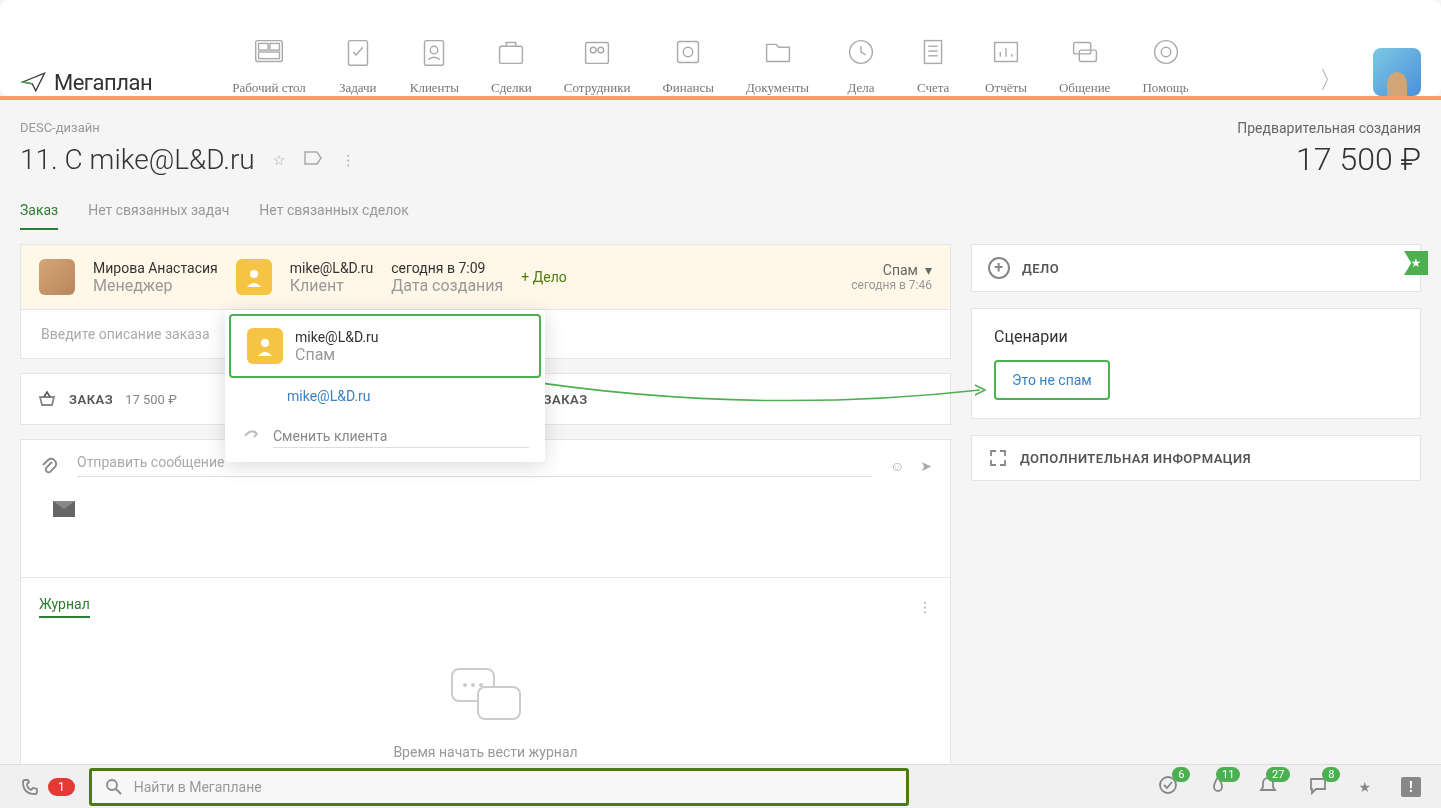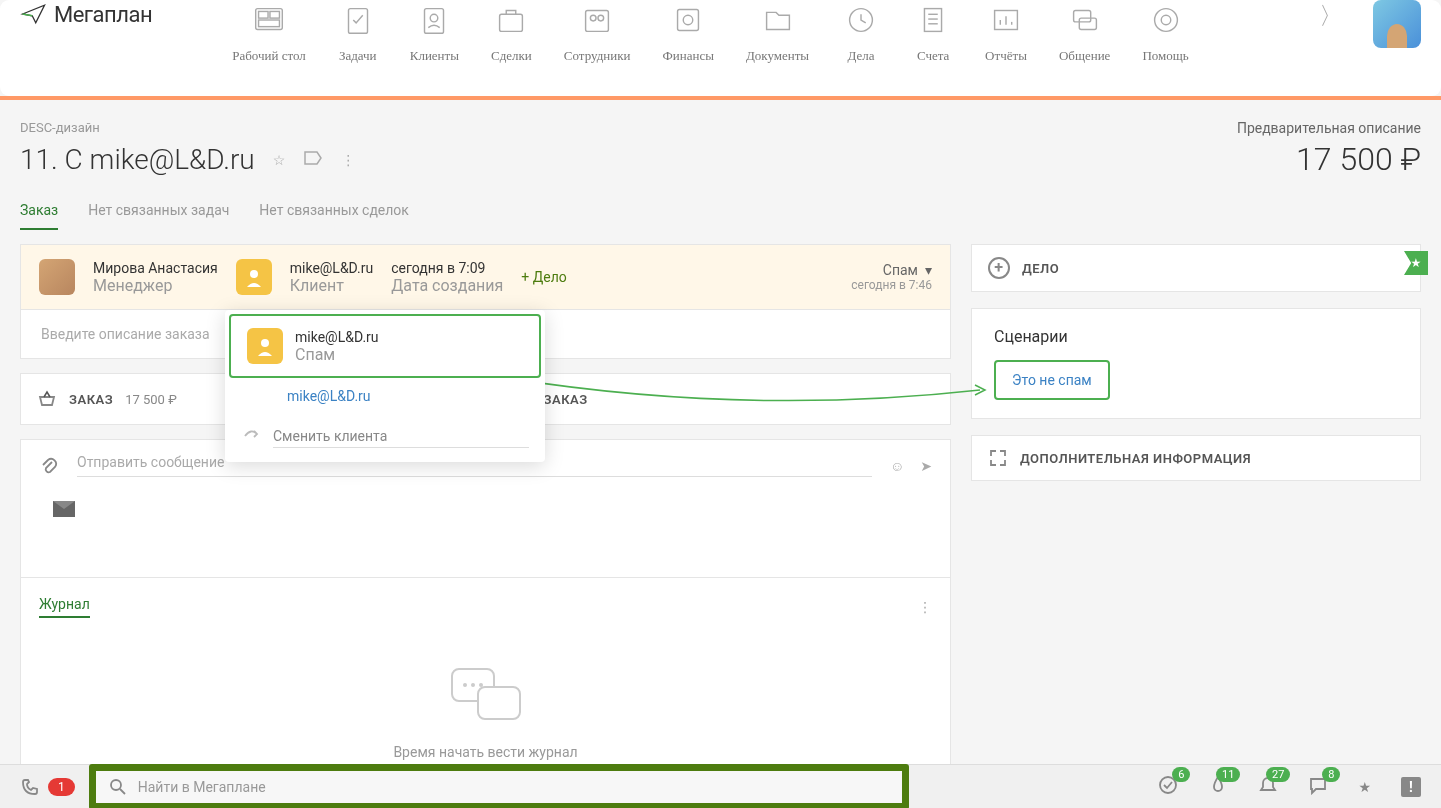--- a/index.html
+++ b/index.html
@@ -1,17 +1,17 @@
 <!DOCTYPE html>
 <html><head>
 <meta charset="utf-8">
 <style>
 * { box-sizing: border-box; margin: 0; padding: 0; }
 body { font-family: -apple-system, BlinkMacSystemFont, "Segoe UI", Roboto, Arial, sans-serif; background: #f5f5f5; color: #333; font-size: 14px; }
-.topbar { background: #fff; display: flex; align-items: flex-start; padding: 0 20px; height: 96px; border-radius: 9px; }
+.topbar { background: #fff; display: flex; align-items: flex-end; padding: 0 20px; height: 96px; border-radius: 9px; }
 .logo { display: flex; align-items: center; gap: 6px; margin-right: 80px; }
 .logo-text { font-size: 22px; font-weight: 400; color: #333; letter-spacing: -0.5px; }
 .logo-plane { width: 28px; height: 28px; }
 .nav-items { display: flex; gap: 32px; flex: 1; font-family: Liberation Serif, serif; }
 .nav-item { display: flex; flex-direction: column; align-items: center; gap: 8px; cursor: pointer; color: #888; }
 .nav-item-icon { width: 40px; height: 40px; display: flex; align-items: center; justify-content: center; }
 .nav-item-label { font-size: 13px; color: #777; }
 .nav-arrow { color: #aaa; font-size: 24px; cursor: pointer; margin-left: 12px; }
 .avatar-top { width: 48px; height: 48px; border-radius: 8px; background: linear-gradient(135deg,#7ec8e3,#4a90d9); margin-left: 30px; position: relative; overflow: hidden; }
 .avatar-top::before { content:''; position:absolute; bottom:0; left:50%; transform:translateX(-50%); width:20px; height:24px; background:#d4a574; border-radius:50% 50% 0 0; }
@@ -67,21 +67,21 @@
 .popup { position: absolute; background: #fff; border-radius: 4px; box-shadow: 0 4px 20px rgba(0,0,0,0.15); width: 320px; top: 310px; left: 225px; z-index: 100; }
 .popup-item { padding: 12px 16px; display: flex; align-items: center; gap: 12px; }
 .popup-item.selected { border: 2px solid #4caf50; border-radius: 4px; margin: 4px; }
 .popup-divider { padding: 10px 16px; display: flex; align-items: center; gap: 12px; color: #888; border-top: none; }
 .popup-link { color: #3b82c4; padding: 6px 16px 6px 62px; cursor: pointer; }
 .popup-input { margin: 0px 16px 10px 62px; border-bottom: 1px solid #ddd; color: #888; padding-bottom: 3px; }
 .arrow-line { position: absolute; top: 360px; left: 430px; width: 560px; height: 60px; z-index: 50; pointer-events: none; }
 .bottom-bar { position: fixed; bottom: 0; left: 0; right: 0; height: 44px; background: #f0f0f0; border-top: 1px solid #ddd; display: flex; align-items: center; padding: 0 20px; gap: 14px; }
 .phone-badge { display: flex; align-items: center; gap: 8px; }
 .red-badge { background: #e53935; color: #fff; border-radius: 12px; padding: 2px 10px; font-size: 12px; }
-.search-bar { flex: 1; display: flex; align-items: center; gap: 10px; background: #f7f7f7; border: 7px solid #4d7c0f; border-radius: 3px; padding: 6px 12px; max-width: 820px; }
+.search-bar { flex: 1; display: flex; align-items: center; gap: 10px; background: #f7f7f7; border: 3px solid #4d7c0f; border-radius: 3px; padding: 6px 12px; max-width: 820px; }
 .bb-icons { display: flex; gap: 30px; margin-left: auto; align-items: center; }
 .bb-item { position: relative; color: #888; cursor: pointer; }
 .bb-count { position: absolute; top: -8px; right: -12px; background: #4caf50; color: #fff; border-radius: 10px; padding: 1px 6px; font-size: 11px; }
 svg.ico { width: 38px; height: 38px; stroke: #aaa; fill: none; stroke-width: 1.5; }
 svg.ico-sm { width: 20px; height: 20px; stroke: #888; fill: none; stroke-width: 1.8; }
 .envelope-icon { width: 22px; height: 16px; background: #666; clip-path: polygon(0 0, 100% 0, 100% 100%, 0 100%); position: relative; margin-left: 14px; margin-top: 24px; }
 .envelope-icon::after { content:''; position:absolute; top:0; left:0; right:0; height:0; border-left:11px solid transparent; border-right:11px solid transparent; border-top:8px solid #888; }
 </style>
 </head>
 <body>
@@ -222,21 +222,21 @@
     <div class="page-title-row">
       <h1 class="page-title">11. С mike@L&amp;D.ru</h1>
       <span class="title-icon">☆</span>
       <span class="title-icon"><svg width="20" height="16" viewBox="0 0 20 16" fill="none" stroke="#aaa" stroke-width="1.5">
             <path d="M2 2 H14 L18 8 L14 14 H2 Z"></path>
           </svg></span>
       <span class="title-icon">⋮</span>
     </div>
   </div>
   <div class="price-block">
-    <div class="price-label">Предварительная описание</div>
+    <div class="price-label">Предварительная создания</div>
     <div class="price-value">17 500 ₽</div>
   </div>
 </div>
 
 <div class="tabs">
   <div class="tab active">Заказ</div>
   <div class="tab">Нет связанных задач</div>
   <div class="tab">Нет связанных сделок</div>
 </div>
 

